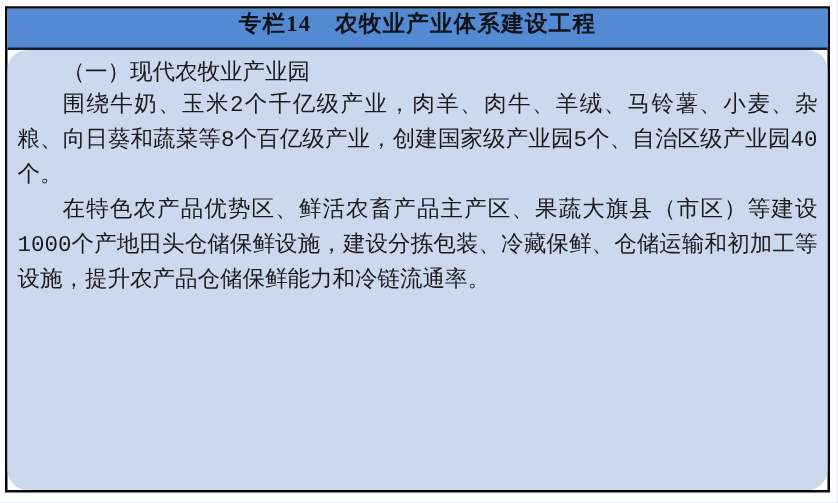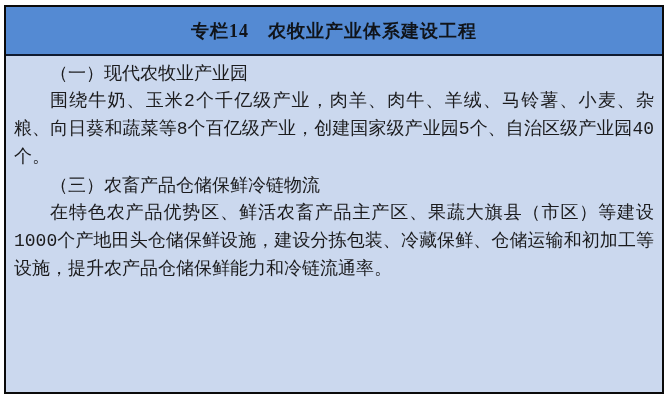--- a/index.html
+++ b/index.html
@@ -29,42 +29,43 @@
     left: 4px;
     top: 5px;
     width: 660px;
     height: 389px;
     border: 2px solid var(--panel-border);
     display: flex;
     flex-direction: column;
   }
   .panel-header {
     flex: 0 0 auto;
-    height: 49px;
+    height: 33px;
     background: var(--header-bg);
     border-bottom: 2px solid var(--header-divider);
     display: flex;
-    align-items: center;
+    align-items: flex-start;
     justify-content: center;
   }
   .panel-title {
     font-size: 18px;
     font-weight: bold;
     color: var(--title-text);
     letter-spacing: 1px;
     white-space: nowrap;
   }
   .panel-body {
     flex: 1 1 auto;
     background: var(--body-bg);
     padding: 3px 8px 0 8px;
     font-size: 18px;
     line-height: 28px;
     color: var(--body-text);
     overflow: hidden;
+    border-radius: 16px;
   }
   .section-heading {
     text-indent: 2em;
     white-space: nowrap;
   }
   .section-text {
     margin: 0;
     text-indent: 2em;
     text-align: justify;
     font-family: Liberation Mono, monospace;
@@ -81,19 +82,18 @@
 
     <div class="section">
       <div class="section-heading">（一）现代农牧业产业园</div>
       <p class="section-text">围绕牛奶、玉米2个千亿级产业，肉羊、肉牛、羊绒、马铃薯、小麦、杂粮、向日葵和蔬菜等8个百亿级产业，创建国家级产业园5个、自治区级产业园40个。</p>
     </div>
 
     <div class="section">
     </div>
 
     <div class="section">
-      <div class="section-heading">（三）农畜产品仓储保鲜冷链物流</div>
       <p class="section-text">在特色农产品优势区、鲜活农畜产品主产区、果蔬大旗县（市区）等建设1000个产地田头仓储保鲜设施，建设分拣包装、冷藏保鲜、仓储运输和初加工等设施，提升农产品仓储保鲜能力和冷链流通率。</p>
     </div>
 
 
   </div>
 </div>
 
 </body></html>

